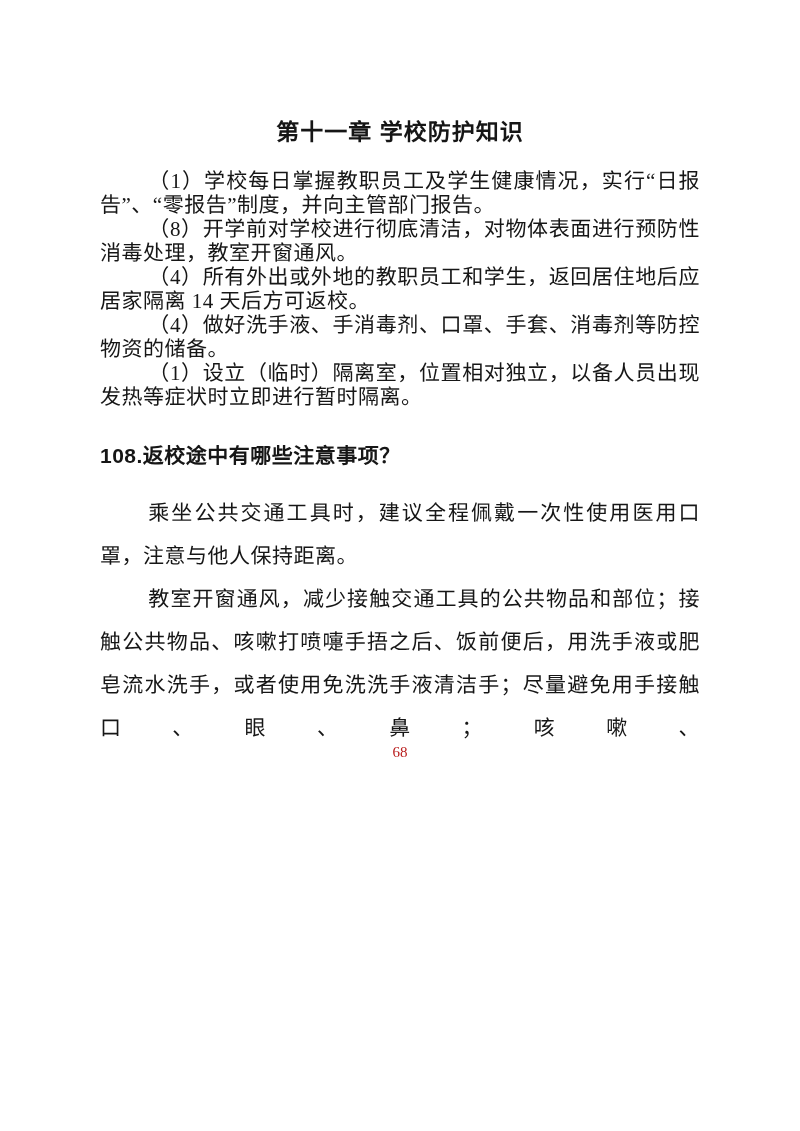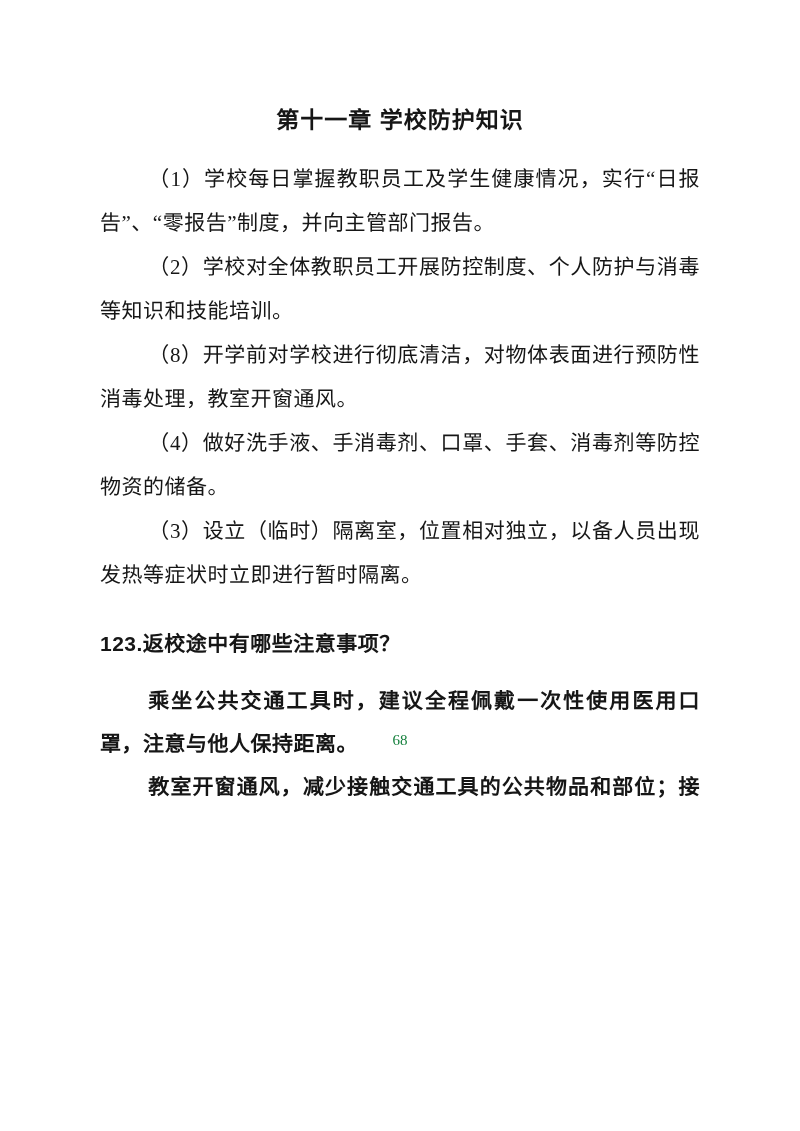--- a/index.html
+++ b/index.html
@@ -4,21 +4,21 @@
 <style>
   html, body {
     margin: 0;
     padding: 0;
     background: #ffffff;
   }
   .page {
     position: relative;
     width: 800px;
     height: 813px;
-    margin: 4px auto;
+    margin: 16px auto;
     background: #ffffff;
     color: #161616;
     box-sizing: border-box;
     padding: 100px 100px 0 100px;
     overflow: hidden;
     font-family: "Liberation Serif", "DejaVu Serif", serif;
   }
   .chapter-title {
     margin: 0 0 0 0;
     text-align: center;
@@ -40,55 +40,55 @@
   .q108-heading { margin-top: 33px; }
   .body-paragraphs p {
     margin: 0;
     font-size: 21px;
     text-align: justify;
     text-justify: inter-character;
     text-indent: 2.3em;
     letter-spacing: 0.5px;
   }
   .section-107 .body-paragraphs { margin-top: 21px; }
-  .section-107 .body-paragraphs p { line-height: 44px; }
-  .section-108 .body-paragraphs { margin-top: 22px; font-weight: bold; }
+  .section-107 .body-paragraphs p { line-height: 24px; }
+  .section-108 .body-paragraphs { margin-top: 22px; }
   .section-108 .body-paragraphs p { line-height: 43px; }
   
   .body-paragraphs p.continued { text-align-last: justify; }
   .page-number {
     position: absolute;
     left: 0;
     right: 0;
     bottom: 68px;
     text-align: center;
     font-family: "Liberation Serif", "DejaVu Serif", serif;
     font-size: 15px;
-    color: #15803d;
+    color: #b91c1c;
   }
 </style>
 </head>
 <body>
 
 <div class="page">
 
   <h1 class="chapter-title">第十一章 学校防护知识</h1>
 
   <section class="section-107">
     <div class="body-paragraphs">
       <p>（1）学校每日掌握教职员工及学生健康情况，实行“日报告”、“零报告”制度，并向主管部门报告。</p>
-      <p>（2）学校对全体教职员工开展防控制度、个人防护与消毒等知识和技能培训。</p>
       <p>（8）开学前对学校进行彻底清洁，对物体表面进行预防性消毒处理，教室开窗通风。</p>
+      <p>（4）所有外出或外地的教职员工和学生，返回居住地后应居家隔离 14 天后方可返校。</p>
       <p>（4）做好洗手液、手消毒剂、口罩、手套、消毒剂等防控物资的储备。</p>
-      <p>（3）设立（临时）隔离室，位置相对独立，以备人员出现发热等症状时立即进行暂时隔离。</p>
+      <p>（1）设立（临时）隔离室，位置相对独立，以备人员出现发热等症状时立即进行暂时隔离。</p>
     </div>
   </section>
 
   <section class="section-108">
-    <h2 class="question-heading q108-heading">123.返校途中有哪些注意事项？</h2>
+    <h2 class="question-heading q108-heading">108.返校途中有哪些注意事项？</h2>
     <div class="body-paragraphs">
       <p>乘坐公共交通工具时，建议全程佩戴一次性使用医用口罩，注意与他人保持距离。</p>
       <p class="continued">教室开窗通风，减少接触交通工具的公共物品和部位；接触公共物品、咳嗽打喷嚏手捂之后、饭前便后，用洗手液或肥皂流水洗手，或者使用免洗洗手液清洁手；尽量避免用手接触口、眼、鼻；咳嗽、</p>
     </div>
   </section>
 
   <div class="page-number">68</div>
 
 </div>
 

